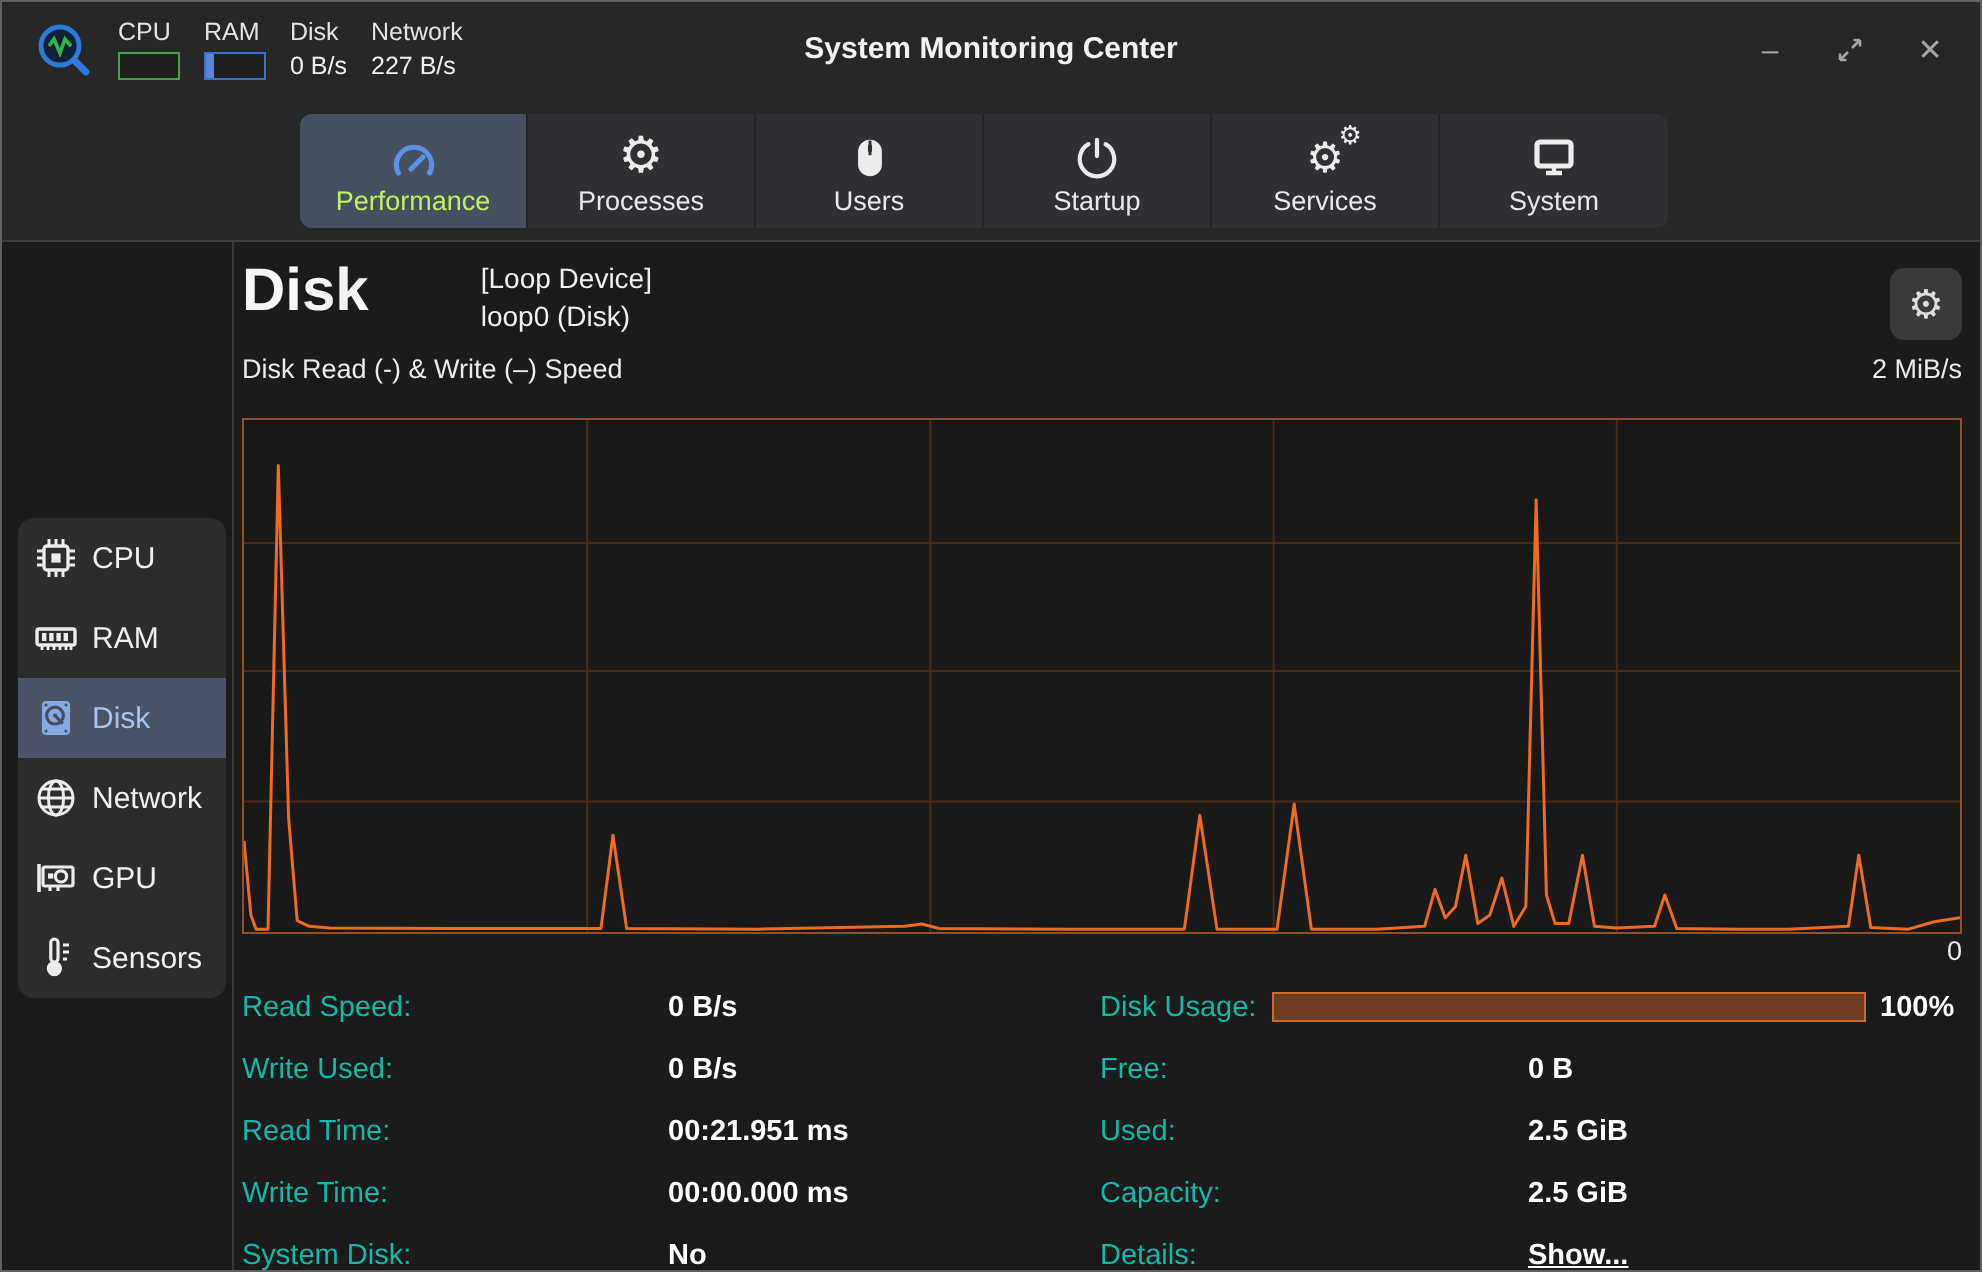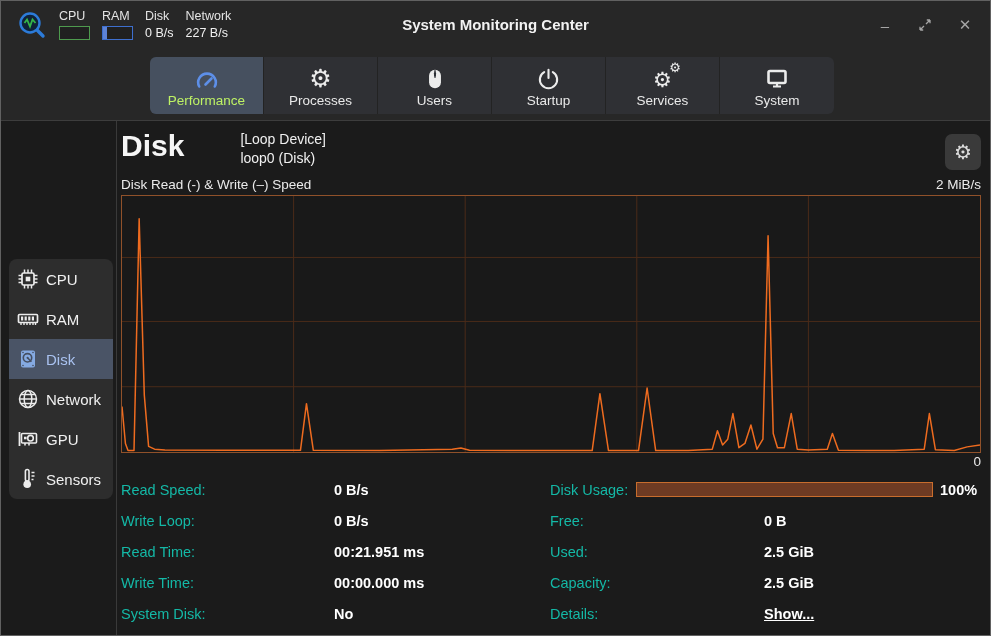--- a/index.html
+++ b/index.html
@@ -42,21 +42,21 @@
   .nav-label { color:#f0f0f0; }
   .nav-item.active .nav-label { color:#a9c2f0; }
 
   .main { flex:1; min-width:0; padding:8px 9px 0 4px; display:flex; flex-direction:column; }
   .panel-header { position:relative; display:flex; align-items:flex-start; }
   .panel-title { font-size:30px; font-weight:bold; color:#f5f5f5; margin:0; line-height:34px; }
   .device { margin-left:56px; margin-top:1px; font-size:14px; line-height:19px; color:#f0f0f0; }
   .device-type { font-weight:normal; }
   .gear-btn { position:absolute; right:0; top:5px; width:36px; height:36px; background:#3a3a3a; border-radius:7px; display:flex; align-items:center; justify-content:center; color:#dcdcdc; font-size:20px; cursor:pointer; }
 
-  .chart-head { display:flex; justify-content:space-between; font-size:13.5px; color:#ebebeb; margin-top:9px; margin-bottom:3px; }
+  .chart-head { display:flex; justify-content:space-between; font-size:13.5px; color:#ebebeb; margin-top:9px; margin-bottom:17px; }
   .chart { position:relative; height:258px; border:1px solid #90512a; background:#191919; }
   .chart svg { display:block; width:100%; height:100%; }
   .chart-zero { text-align:right; font-size:13.5px; color:#ebebeb; margin:1px 0 5px; }
 
   .stats { display:flex; }
   .col-left { width:429px; flex:none; }
   .col-right { flex:1; }
   .srow { height:31px; display:flex; align-items:center; font-size:14.5px; }
   .slabel { color:#14b8a6; flex:none; }
   .col-left .slabel { width:213px; }
@@ -282,21 +282,21 @@
 
       <div class="chart-zero">0</div>
 
       <div class="stats">
         <div class="col-left">
           <div class="srow">
             <span class="slabel">Read Speed:</span>
             <span class="sval">0 B/s</span>
           </div>
           <div class="srow">
-            <span class="slabel">Write Loop:</span>
+            <span class="slabel">Write Used:</span>
             <span class="sval">0 B/s</span>
           </div>
           <div class="srow">
             <span class="slabel">Read Time:</span>
             <span class="sval">00:21.951 ms</span>
           </div>
           <div class="srow">
             <span class="slabel">Write Time:</span>
             <span class="sval">00:00.000 ms</span>
           </div>

